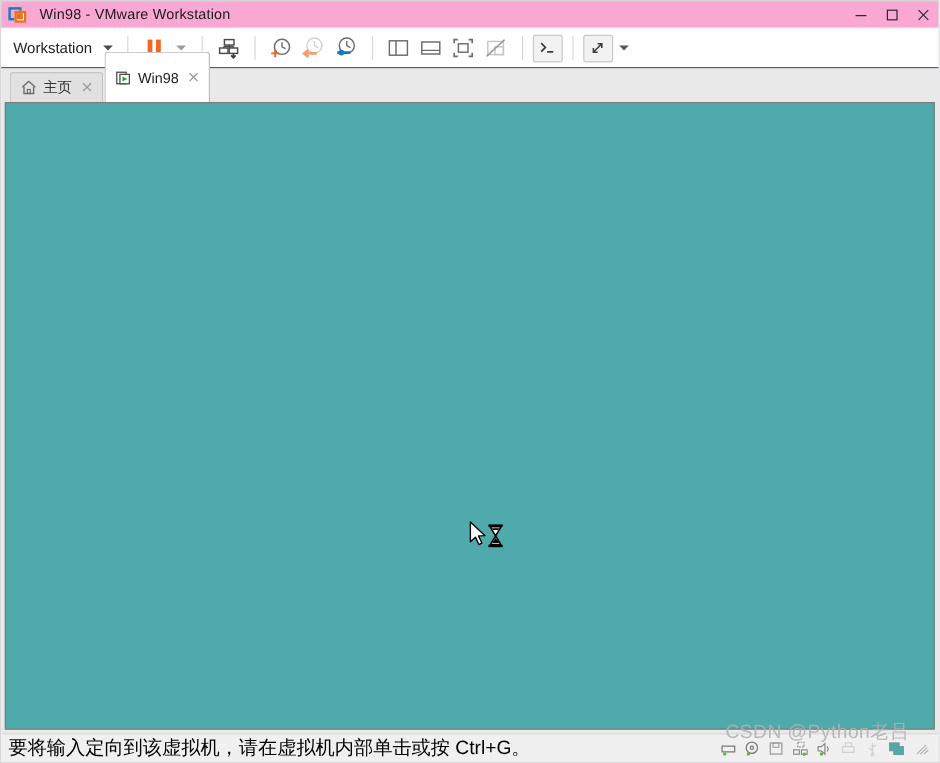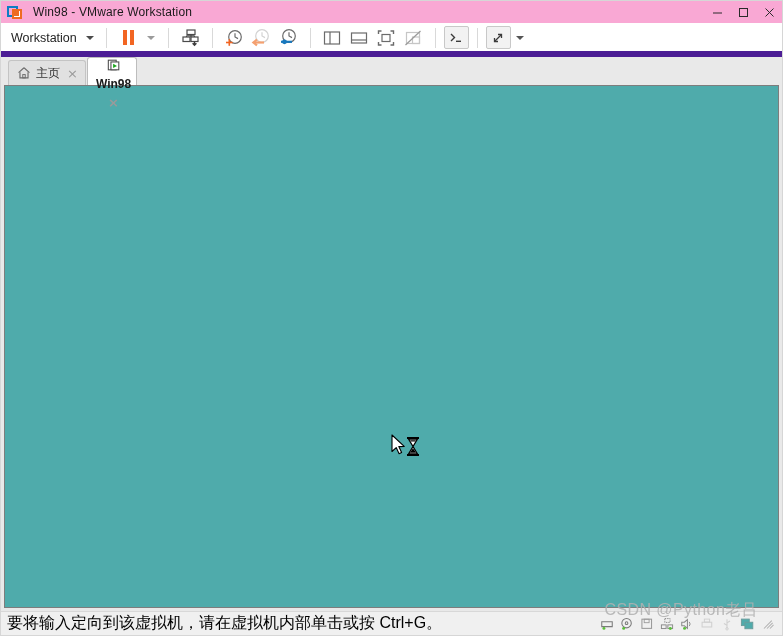--- a/index.html
+++ b/index.html
@@ -68,21 +68,21 @@
     color: #2b2b2b;
   }
   .wbtn svg { display: block; }
 
   
   .toolbar {
     height: 33px; min-height: 33px;
     background: #ffffff;
     display: flex;
     align-items: center;
-    border-bottom: 6px solid #4c1d95;
+    border-bottom: 1px solid #4c1d95;
     padding-left: 8px;
   }
   .ws-menu {
     display: flex; align-items: center;
     height: 24px;
     padding: 0 4px 0 2px;
     font-size: 12.5px;
     color: #242424;
     gap: 9px;
   }
@@ -143,26 +143,25 @@
     border: 1px solid #c4c4c4;
     border-bottom: none;
     background: #e1e1e1;
     border-radius: 3px 3px 0 0;
     margin-right: 1px;
     position: relative;
     margin-top: 18px;
   }
   .tab.active {
     background: #ffffff;
-    height: 28px;
+    height: 42px;
     border-color: #bdbdbd;
-    font-weight: bold;
+    font-weight: normal;
     color: #1b1b1b;
     z-index: 2;
-    flex-direction: column;
   }
   .tab .tab-x {
     font-size: 13px;
     color: #9a9a9a;
     line-height: 1;
     padding: 0 2px;
     font-family: "DejaVu Sans", sans-serif;
   }
   .tab .tab-label { white-space: nowrap; }
   .tab-ico { width: 14px; height: 14px; display:block; flex:none; }

